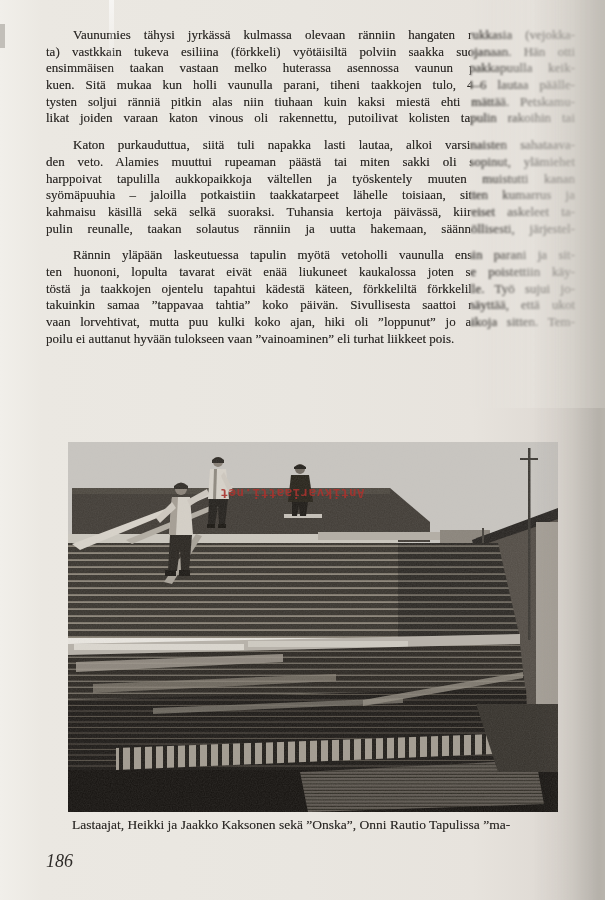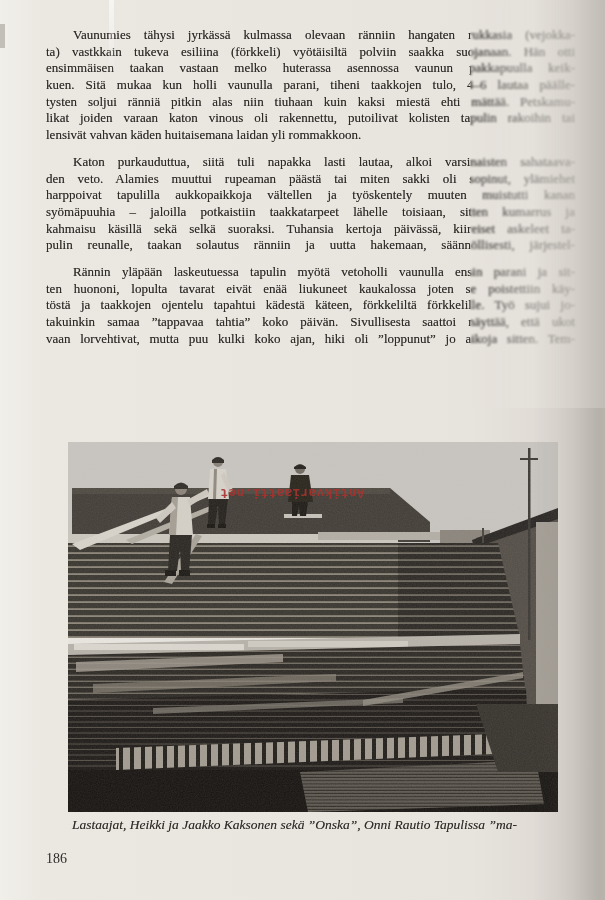--- a/index.html
+++ b/index.html
@@ -32,27 +32,27 @@
 
   .watermark {
     position:absolute; left:152px; top:44px;
     transform:rotate(180deg);
     font-family:"DejaVu Sans Mono", monospace; font-weight:bold;
     font-size:12.5px; letter-spacing:0.5px; opacity:0.9; white-space:nowrap;
   }
 
   .caption {
     position:absolute; left:72px; top:816px; width:500px;
-    font-style:italic; font-size:13.5px; line-height:17px; color:#2e2b28;
+    font-size:13.5px; line-height:17px; color:#2e2b28;
     text-shadow:0 0 0.5px rgba(46,43,40,0.5);
   }
 
   .page-number {
     position:absolute; left:46px; top:851px;
-    font-size:14px; color:#2e2b28;
+    font-size:18px; color:#2e2b28;font-style:italic;
   }
 
   .gutter-shade {
     position:absolute; right:0; top:0; width:72px; height:900px; pointer-events:none;
     background:linear-gradient(to right, rgba(105,100,92,0) 0%, rgba(105,100,92,0.10) 55%, rgba(88,83,76,0.24) 100%);
   }
   .crease {
     position:absolute; left:109px; top:0; width:5px; height:78px; pointer-events:none;
     background:linear-gradient(to bottom, rgba(255,255,255,0.6), rgba(255,255,255,0));
   }
@@ -67,36 +67,36 @@
 <div class="page">
 
   <div class="text-block">
       <div class="para">
         <div class="line">Vaunumies tähysi jyrkässä kulmassa olevaan ränniin hangaten rukkasia (vejokka-</div>
         <div class="line">ta) vastkkain tukeva esiliina (förkkeli) vyötäisiltä polviin saakka suojanaan. Hän otti</div>
         <div class="line">ensimmäisen taakan vastaan melko huterassa asennossa vaunun pakkapuulla keik-</div>
         <div class="line">kuen. Sitä mukaa kun holli vaunulla parani, tiheni taakkojen tulo, 4–6 lautaa päälle-</div>
         <div class="line">tysten soljui ränniä pitkin alas niin tiuhaan kuin kaksi miestä ehti mättää. Petskamu-</div>
         <div class="line">likat joiden varaan katon vinous oli rakennettu, putoilivat kolisten tapulin rakoihin tai</div>
-        <div class="line last">lensivät vahvan käden huitaisemana laidan yli rommakkoon.</div>
       </div>
       <div class="para">
         <div class="line">Katon purkauduttua, siitä tuli napakka lasti lautaa, alkoi varsinaisten sahataava-</div>
         <div class="line">den veto. Alamies muuttui rupeaman päästä tai miten sakki oli sopinut, ylämiehet</div>
         <div class="line">harppoivat tapulilla aukkopaikkoja vältellen ja työskentely muuten muistutti kanan</div>
         <div class="line">syömäpuuhia – jaloilla potkaistiin taakkatarpeet lähelle toisiaan, sitten kumarrus ja</div>
         <div class="line">kahmaisu käsillä sekä selkä suoraksi. Tuhansia kertoja päivässä, kiireiset askeleet ta-</div>
         <div class="line">pulin reunalle, taakan solautus ränniin ja uutta hakemaan, säännöllisesti, järjestel-</div>
       </div>
       <div class="para">
         <div class="line">Rännin yläpään laskeutuessa tapulin myötä vetoholli vaunulla ensin parani ja sit-</div>
         <div class="line">ten huononi, lopulta tavarat eivät enää liukuneet kaukalossa joten se poistettiin käy-</div>
         <div class="line">töstä ja taakkojen ojentelu tapahtui kädestä käteen, förkkeliltä förkkelille. Työ sujui jo-</div>
         <div class="line">takuinkin samaa ”tappavaa tahtia” koko päivän. Sivullisesta saattoi näyttää, että ukot</div>
         <div class="line">vaan lorvehtivat, mutta puu kulki koko ajan, hiki oli ”loppunut” jo aikoja sitten. Tem-</div>
+        <div class="line last">poilu ei auttanut hyvään tulokseen vaan ”vainoaminen” eli turhat liikkeet pois.</div>
       </div>
     </div>
   <div class="text-fade"></div>
 
   <figure class="photo">
     <svg width="490" height="370" viewBox="0 0 490 370" aria-hidden="true">
       <defs>
         <pattern id="patMid" width="10" height="7" patternUnits="userSpaceOnUse">
           <rect width="10" height="7" fill="#37332d"></rect>
             <rect y="5.2" width="10" height="1.8" fill="#8b8478"></rect>

